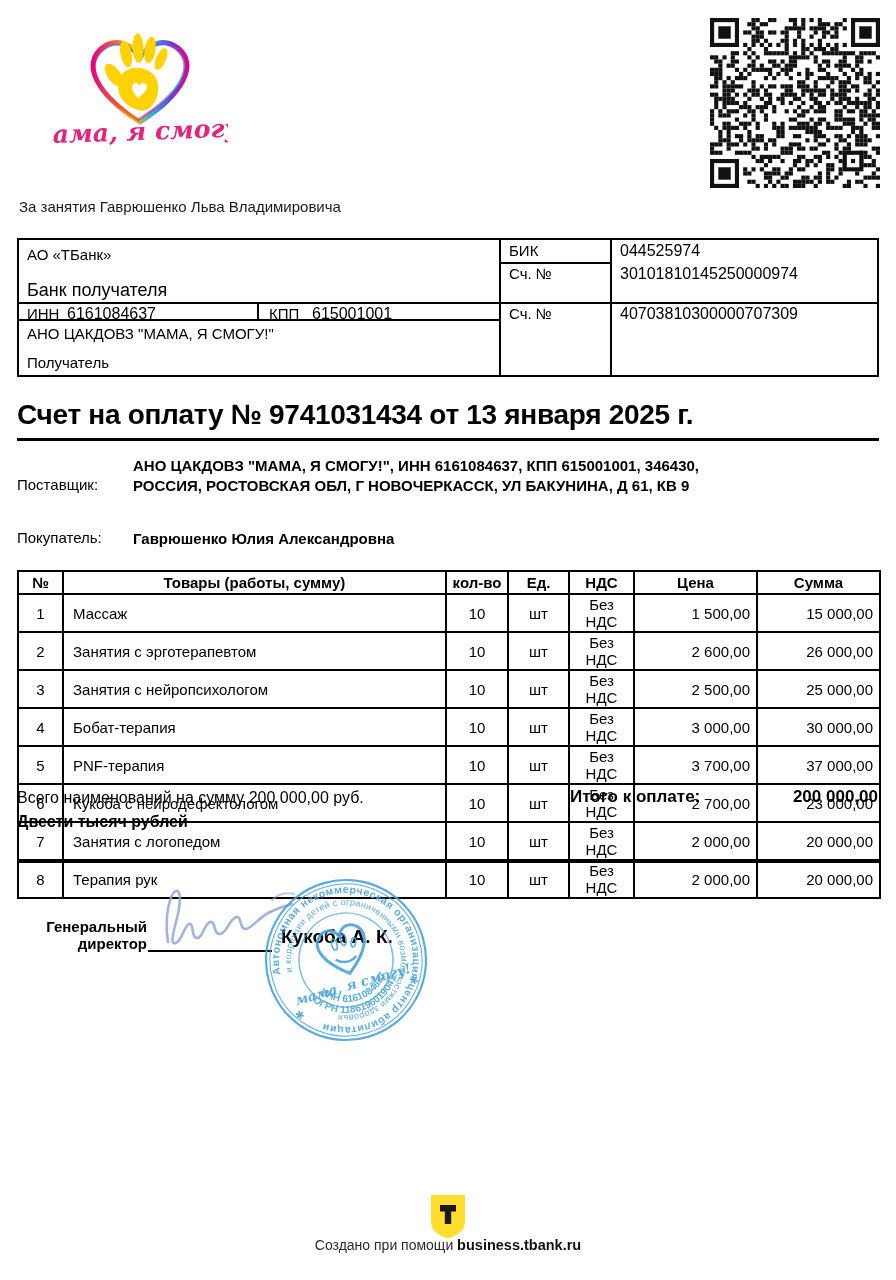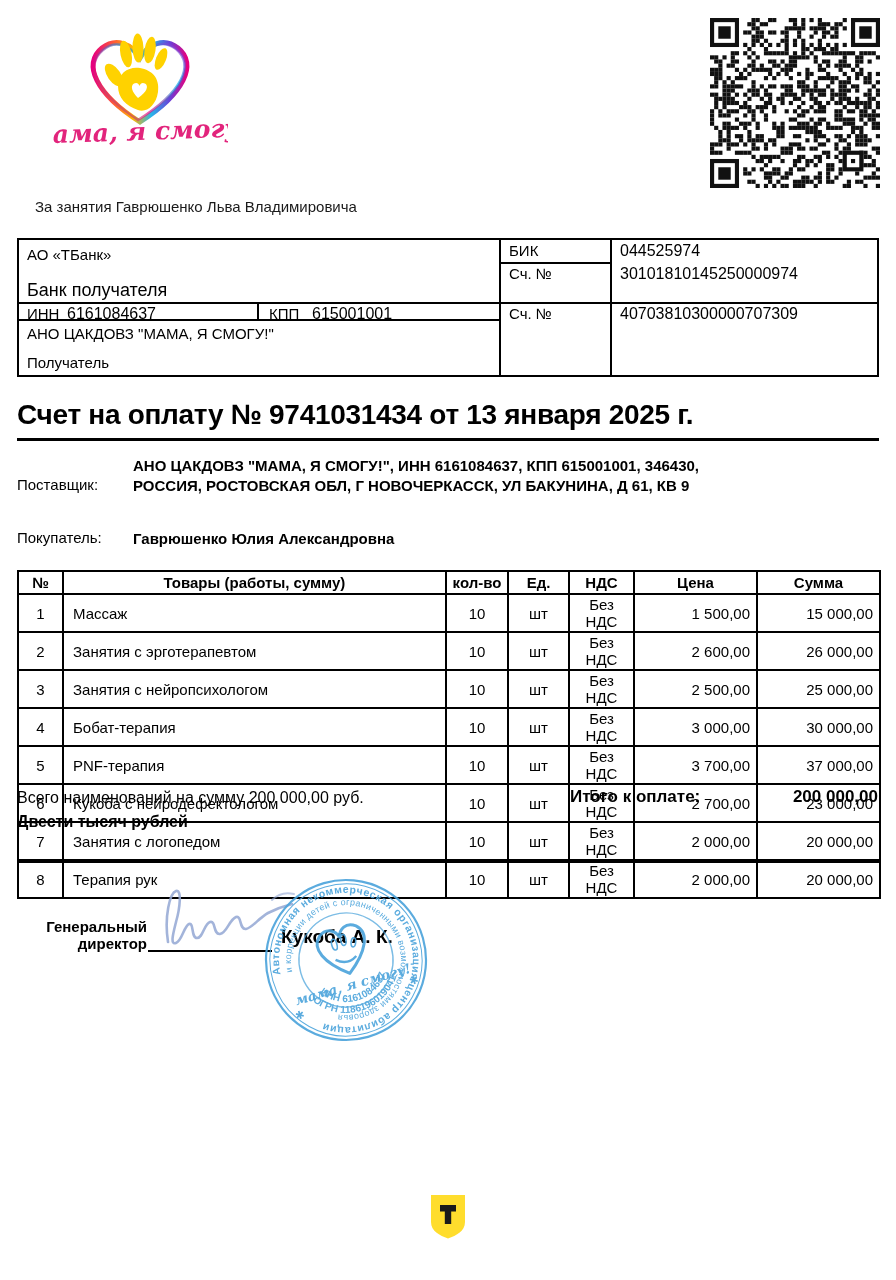--- a/index.html
+++ b/index.html
@@ -8,21 +8,21 @@
     position:relative; width:896px; height:1280px; margin:0 auto;
     background:#ffffff; color:#000;
     font-family:"Liberation Sans", sans-serif;
     overflow:hidden;
   }
   .abs { position:absolute; }
 
   
   #logo   { left:52px; top:16px; width:176px; height:134px; }
   #qr-svg { left:710px; top:18px; width:170px; height:170px; }
-  #caption{ left:35px; top:198px; font-size:15px; color:#1a1a1a; }
+  #caption{ left:19px; top:198px; font-size:15px; color:#1a1a1a; }
 
   
   #bank { left:17px; top:238px; width:862px; height:139px; border:2px solid #000; }
   #bank .cellText { position:absolute; font-size:15px; white-space:nowrap; }
   #bank .num { font-size:16px; }
   .vline,.hline { position:absolute; background:#000; }
 
   
   #doc-title { left:17px; top:399px; width:862px; font-size:28px; font-weight:bold; letter-spacing:-0.3px; }
   #title-rule{ left:17px; top:438px; width:862px; height:3px; background:#000; }
@@ -991,14 +991,18 @@
       <text x="98" y="128" text-anchor="middle" font-family="DejaVu Serif, serif" font-style="italic" font-weight="bold" font-size="13.5">мама, я смогу!</text>
       <text x="34" y="142" font-size="11">✱</text>
       <text x="153" y="140" font-size="11">✱</text>
     </g>
   </svg>
 
   <svg id="shield" class="abs" viewBox="0 0 38 47">
     <path d="M2,2 h34 v27 c0,9 -8.5,13.5 -17,16.5 C10.5,42.5 2,38 2,29 Z" fill="#ffdd2d"></path>
     <path d="M11,12 h16 v6.5 h-4.8 v12.5 h-6.4 V18.5 H11 Z" fill="#1a1a1a"></path>
   </svg>
+  <div id="footer-line" class="abs">
+    <span>Создано при помощи</span>
+    <b>business.tbank.ru</b>
+  </div>
 
 </div>
 
 </body></html>

